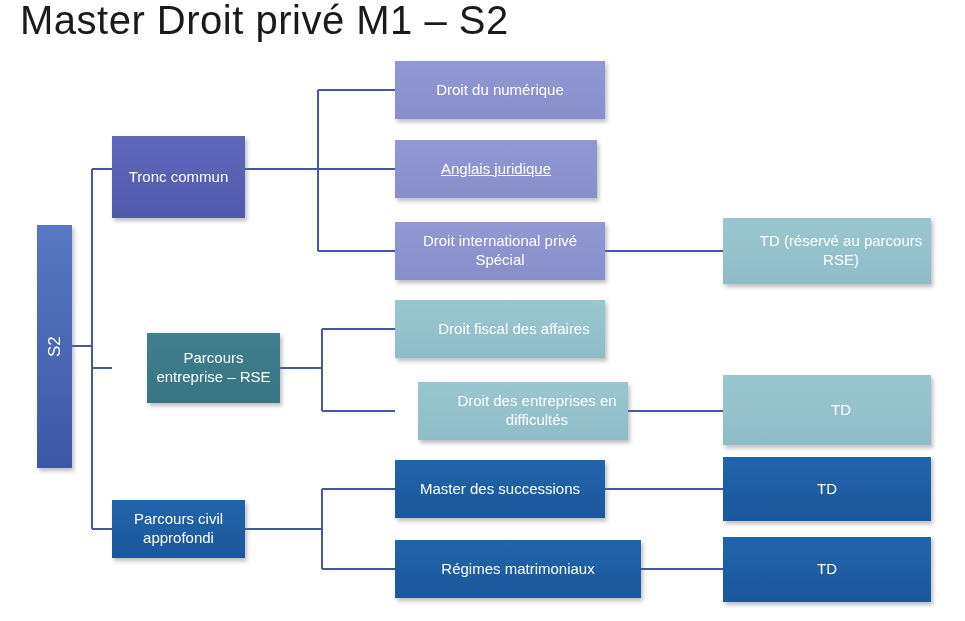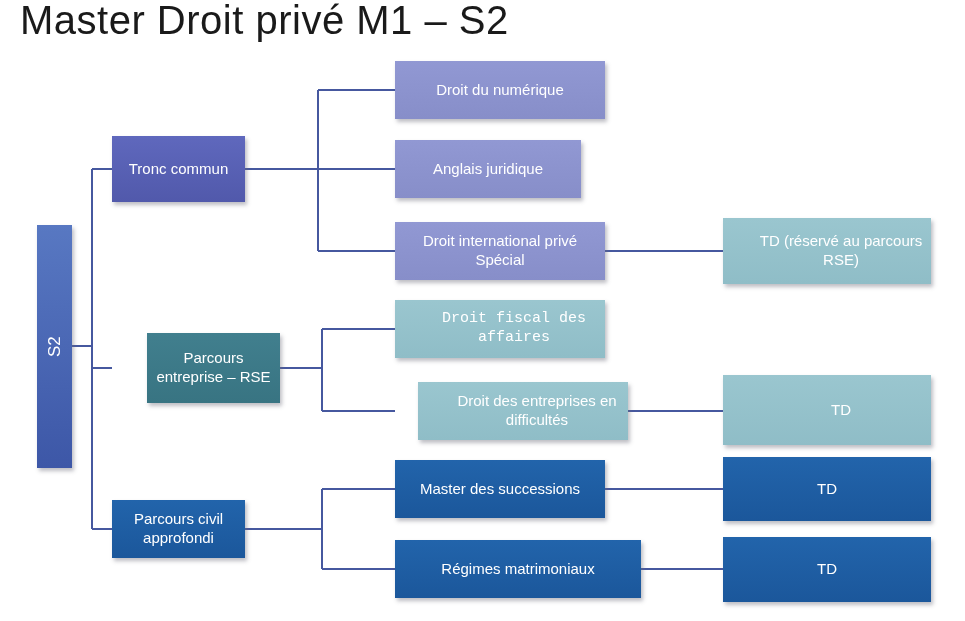--- a/index.html
+++ b/index.html
@@ -87,28 +87,28 @@
 
   <div class="line hline" style="left:605px;top:250.25px;width:118px;"></div>
   <div class="line hline" style="left:605px;top:410.25px;width:118px;"></div>
   <div class="line hline" style="left:605px;top:488.25px;width:118px;"></div>
   <div class="line hline" style="left:605px;top:568.25px;width:118px;"></div>
 
   <div class="node c-root" style="left:37px;top:225px;width:35px;height:243px;">
     <span class="root-label">S2</span>
   </div>
 
-  <div class="node c-indigo" style="left:112px;top:136px;width:133px;height:66px;">Tronc commun</div>
+  <div class="node c-indigo" style="left:112px;top:136px;width:133px;height:82px;">Tronc commun</div>
   <div class="node c-teal" style="left:112px;top:333px;width:133px;height:70px;">Parcours entreprise – RSE</div>
   <div class="node c-blue" style="left:112px;top:500px;width:133px;height:58px;">Parcours civil approfondi</div>
 
   <div class="node c-indigo-lt" style="left:395px;top:61px;width:210px;height:58px;">Droit du numérique</div>
-  <div class="node c-indigo-lt" style="left:395px;top:140px;width:186px;height:58px;">Anglais juridique</div>
+  <div class="node c-indigo-lt" style="left:395px;top:140px;width:202px;height:58px;text-decoration:underline;">Anglais juridique</div>
   <div class="node c-indigo-lt" style="left:395px;top:222px;width:210px;height:58px;">Droit international privé Spécial</div>
-  <div class="node c-teal-lt" style="left:395px;top:300px;width:210px;height:58px;font-family:Liberation Mono, monospace;">Droit fiscal des affaires</div>
+  <div class="node c-teal-lt" style="left:395px;top:300px;width:210px;height:58px;">Droit fiscal des affaires</div>
   <div class="node c-teal-lt" style="left:395px;top:382px;width:210px;height:58px;margin-left:23px;">Droit des entreprises en difficultés</div>
   <div class="node c-blue" style="left:395px;top:460px;width:210px;height:58px;">Master des successions</div>
   <div class="node c-blue" style="left:395px;top:540px;width:246px;height:58px;">Régimes matrimoniaux</div>
 
   <div class="node c-teal-lt" style="left:723px;top:218px;width:208px;height:66px;">TD (réservé au parcours RSE)</div>
   <div class="node c-teal-lt" style="left:723px;top:375px;width:208px;height:70px;">TD</div>
   <div class="node c-blue" style="left:723px;top:457px;width:208px;height:64px;">TD</div>
   <div class="node c-blue" style="left:723px;top:537px;width:208px;height:65px;">TD</div>
 
 </div>

